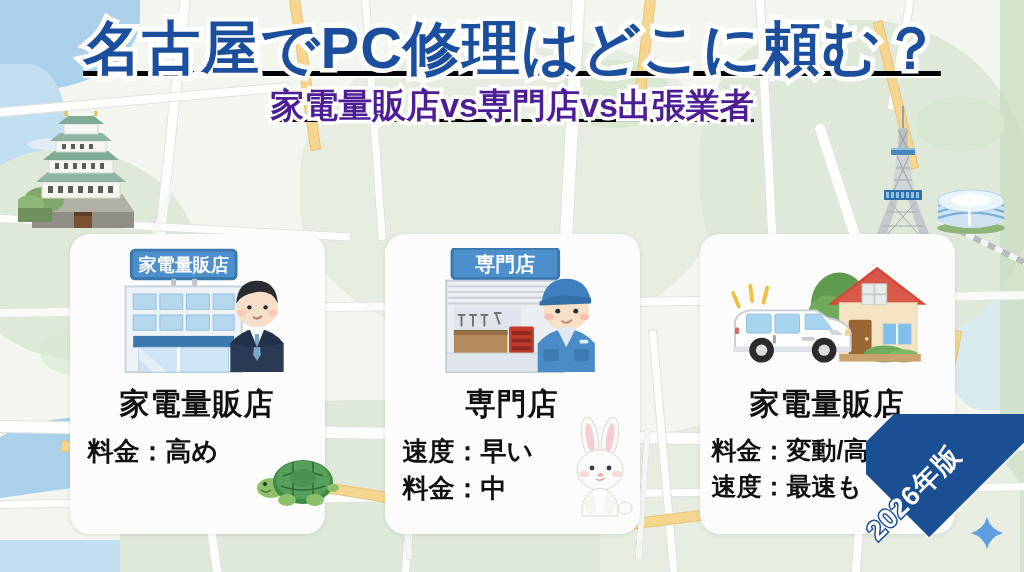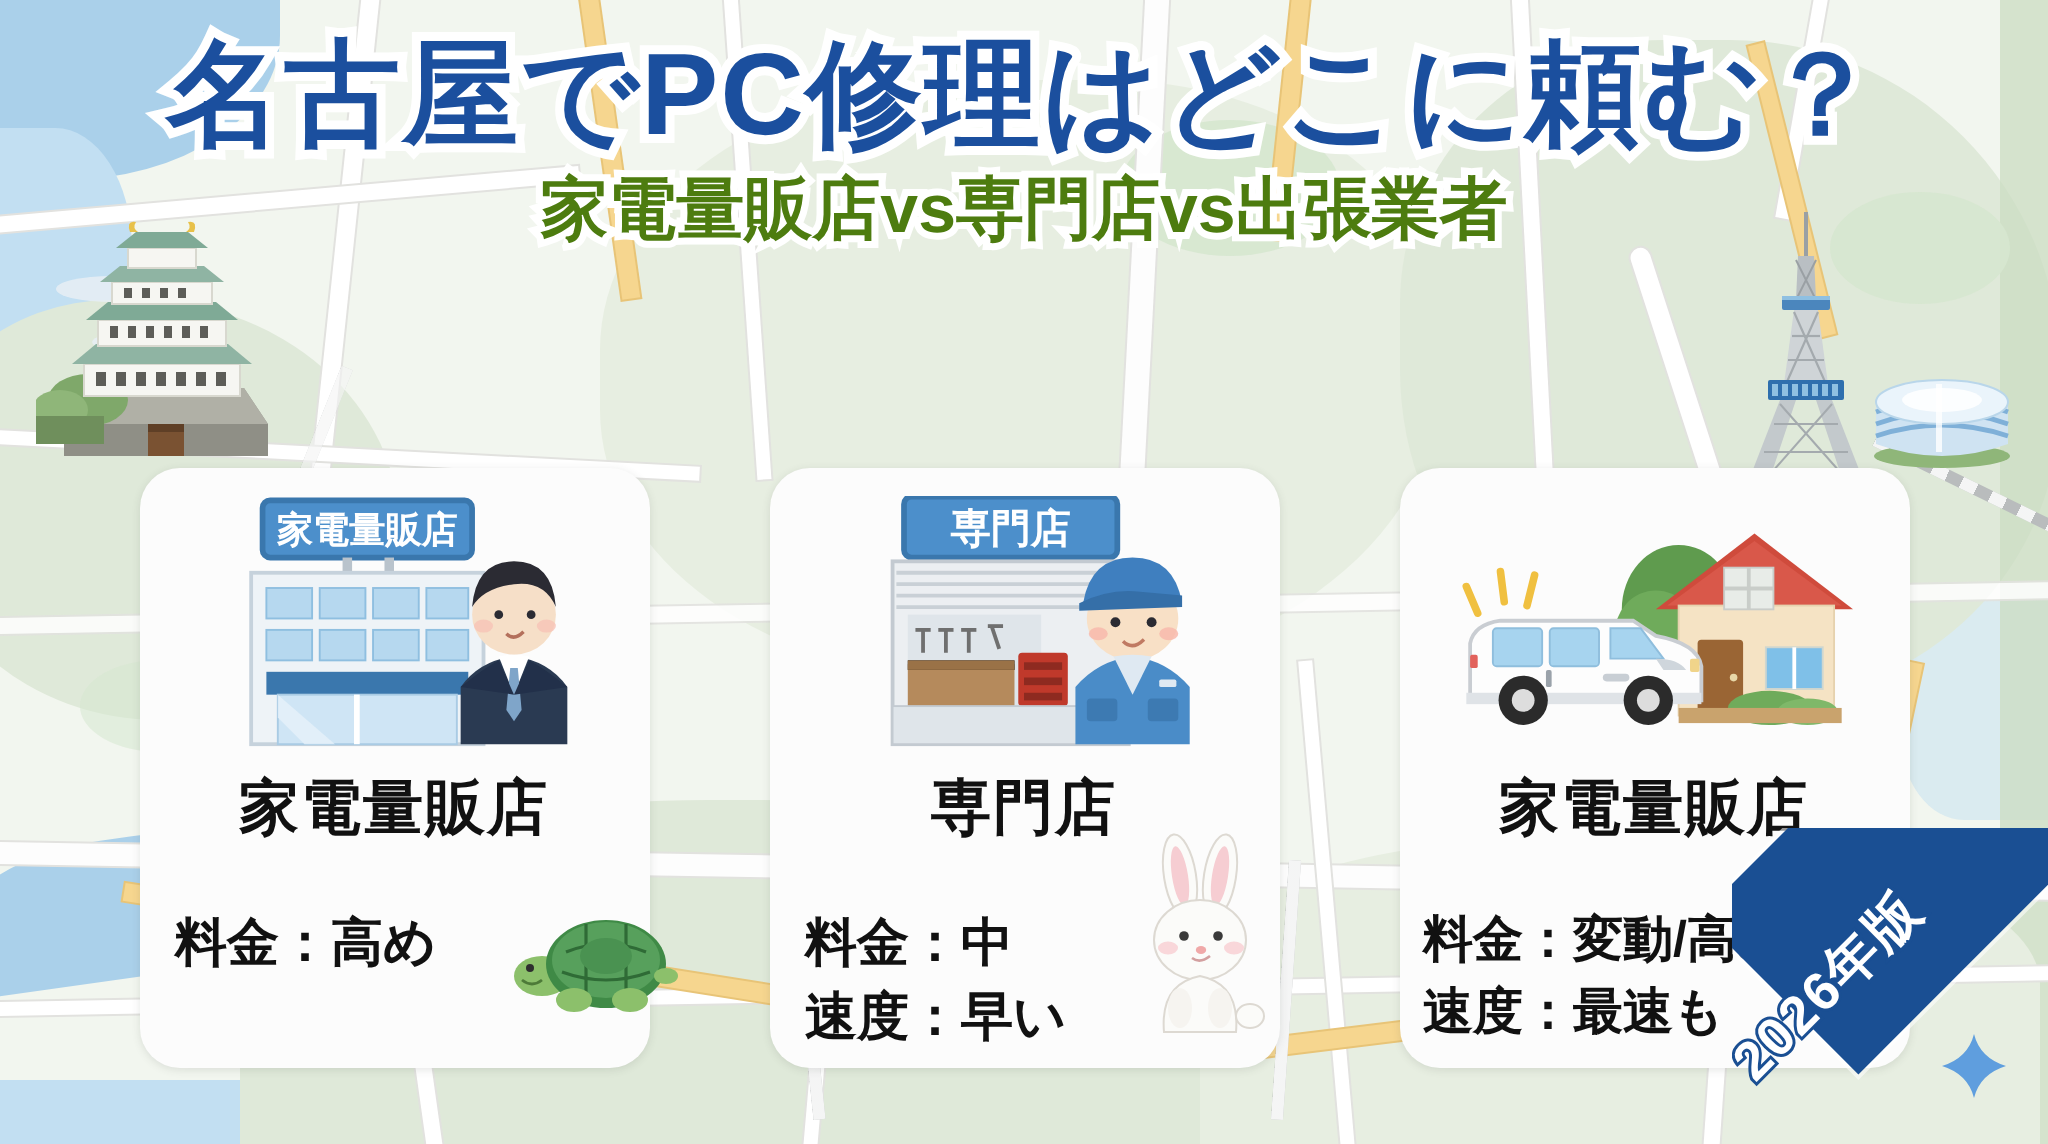--- a/index.html
+++ b/index.html
@@ -39,32 +39,32 @@
     content:""; position:absolute; inset:0;
     background: repeating-linear-gradient(to right, #ffffff 0 8px, transparent 8px 16px);
     opacity:.85;
   }
   .blob { position:absolute; background:#d6e7cf; border-radius:50%; opacity:.9; }
   .cloudy { position:absolute; background:#e7eef4; border-radius:50%; opacity:.85; }
 
   
   .title-wrap {
     position:absolute; left:0; top:18px; width:1024px;
-    text-align:center; z-index:40;
+    text-align:center; z-index:40;text-decoration:underline;
   }
   .main-title {
     font-size:58px; font-weight:bold; line-height:1.04;
     color:#1b4f9e; letter-spacing:1px;
     -webkit-text-stroke: 9px #ffffff;
     paint-order: stroke fill;
     text-shadow: 0 2px 0 rgba(255,255,255,.9);
   }
   .sub-title {
     font-size:34px; font-weight:bold; line-height:1.28;
-    color:#4d7c0f; letter-spacing:0px;
+    color:#4c1d95; letter-spacing:0px;
     -webkit-text-stroke: 7px #ffffff;
     paint-order: stroke fill;
     margin-top:6px;
   }
   .sub-title .l2 { display:block; margin-top:5px; }
 
   
   .cards {
     position:absolute; left:0; top:234px; width:1024px; height:302px;
     display:flex; justify-content:center; align-items:flex-start;
@@ -81,21 +81,21 @@
   .card-art {
     position:relative; width:100%; height:140px; margin-top:6px;
     display:flex; justify-content:center; align-items:flex-end;
   }
   .card-name {
     font-size:30px; font-weight:bold; color:#111;
     letter-spacing:1px; margin-top:4px;
     -webkit-text-stroke:5px #fcfcfc; paint-order: stroke fill;
   }
   .spec-block {
-    margin-top:28px; width:100%; position:relative;
+    margin-top:8px; width:100%; position:relative;
     padding-left:18px;
   }
   .spec {
     font-size:26px; font-weight:bold; color:#111;
     line-height:1.42; white-space:nowrap;
     -webkit-text-stroke:4px #fcfcfc; paint-order: stroke fill;
   }
   .card.wide .spec { font-size:25px; }
   .mascot {
     position:absolute; z-index:35; pointer-events:none;
@@ -434,22 +434,22 @@
             <path d="M132 130 L132 100 Q144 86 162 84 Q180 86 192 100 L192 130 Z" fill="#4a8cc8"></path>
             <path d="M152 84 L162 104 L172 84 Q162 82 152 84 Z" fill="#dfe9f2"></path>
             <rect x="138" y="106" width="16" height="12" rx="2" fill="#3d7ab2"></rect>
             <rect x="170" y="106" width="16" height="12" rx="2" fill="#3d7ab2"></rect>
             <rect x="176" y="96" width="9" height="4" rx="1" fill="#dfe9f2"></rect>
           </g>
         </svg>
       </div>
       <div class="card-name">専門店</div>
       <div class="spec-block">
+        <div class="spec">速度：早い</div>
         <div class="spec">料金：中</div>
-        <div class="spec">速度：早い</div>
       </div>
 
       <div class="mascot" style="right:6px;bottom:14px;width:66px;height:104px;">
         <svg viewBox="0 0 66 104" width="66" height="104">
 
           <ellipse cx="22" cy="22" rx="8" ry="21" fill="#fbfbf9" stroke="#ddd9d2" transform="rotate(-9 22 22)"></ellipse>
           <ellipse cx="22" cy="22" rx="4" ry="15" fill="#f6cdd2" transform="rotate(-9 22 22)"></ellipse>
           <ellipse cx="42" cy="22" rx="8" ry="21" fill="#fbfbf9" stroke="#ddd9d2" transform="rotate(9 42 22)"></ellipse>
           <ellipse cx="42" cy="22" rx="4" ry="15" fill="#f6cdd2" transform="rotate(9 42 22)"></ellipse>
 

